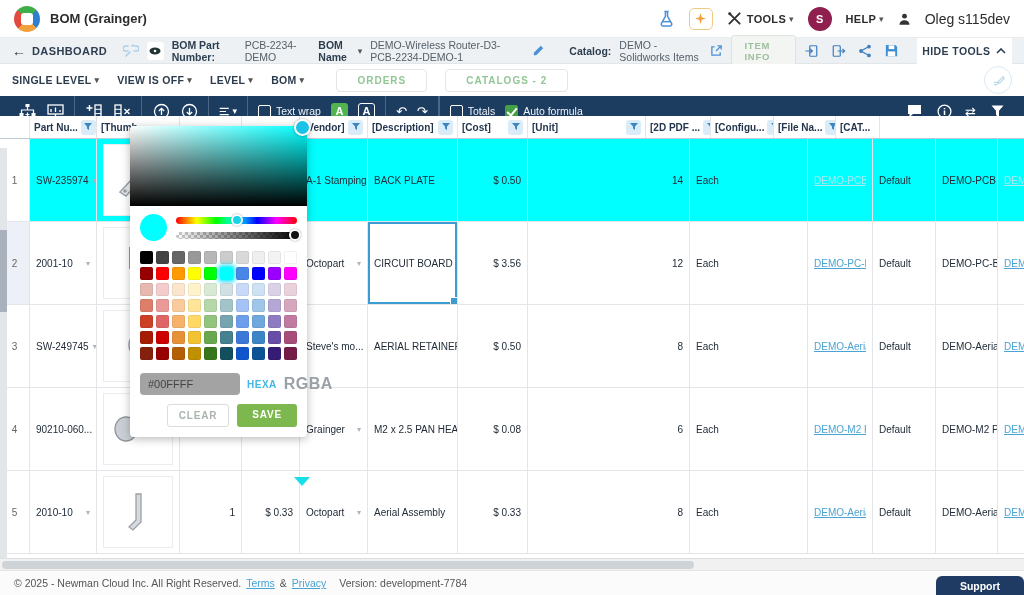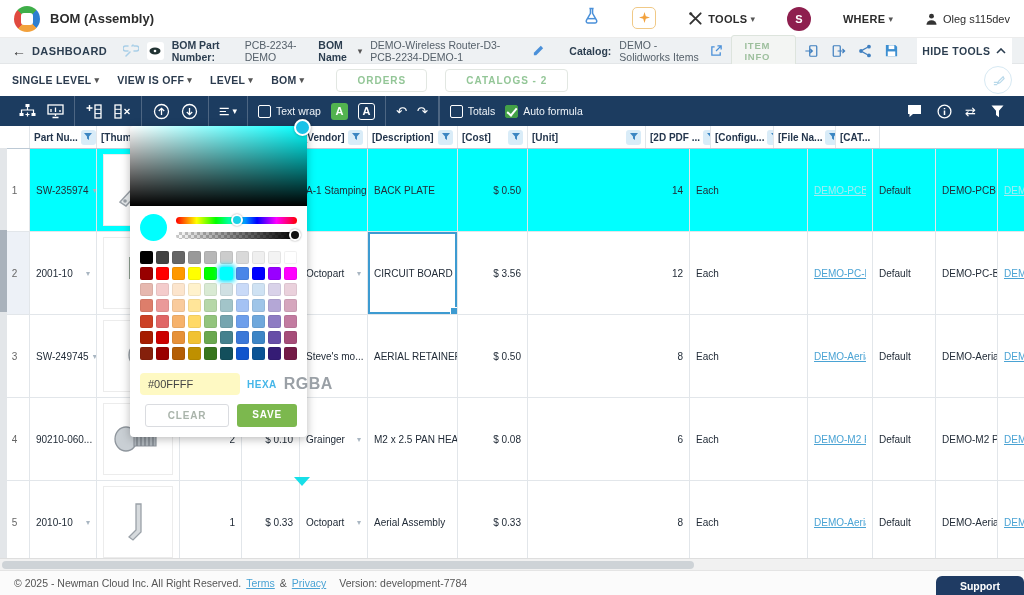--- a/index.html
+++ b/index.html
@@ -9,21 +9,21 @@
   .flex{display:flex;align-items:center}
   svg{display:block}
 
   
   .topbar{left:0;top:0;width:1024px;height:38px;background:#fff;border-bottom:1px solid #ececec;
           display:flex;align-items:center;padding:0 14px;box-sizing:border-box}
   .logo{width:26px;height:26px;border-radius:50%;position:relative;
         background:conic-gradient(from -45deg,#3fae49 0 25%,#2f7fd0 0 50%,#f2a13c 0 75%,#e04a3f 0 100%);margin-right:10px}
   .logo::after{content:"";position:absolute;left:7px;top:7px;width:12px;height:12px;background:#fff;border-radius:3px}
   .apptitle{font-weight:bold;font-size:13px;color:#2c2c2c}
-  .top-right{margin-left:auto;display:flex;gap:32px}
+  .top-right{margin-left:auto;display:flex;align-items:center;gap:14px}
   .tlabel{font-weight:bold;font-size:11px;color:#2c2c2c;letter-spacing:.3px}
   .caret{font-size:9px;color:#555;margin-left:3px}
   .badgebox{width:22px;height:20px;border:1.5px solid #f0c987;border-radius:5px;display:flex;align-items:center;justify-content:center}
   .avatar{width:24px;height:24px;border-radius:50%;background:#8e1f4e;color:#fff;font-weight:bold;
           font-size:11px;display:flex;align-items:center;justify-content:center}
 
   
   .crumbbar{left:0;top:38px;width:1024px;height:26px;background:#eef1f3;border-bottom:1px solid #e3e6e8;
             display:flex;align-items:center;padding:0 12px;box-sizing:border-box;gap:8px}
   .crumb-strong{font-weight:bold;font-size:10.5px;color:#2c3e50}
@@ -59,21 +59,21 @@
                 border-width:0 2px 2px 0;transform:rotate(40deg)}
   .tb-lbl{font-size:10.5px;color:#eef3f8;margin-left:5px}
   .abtn{width:17px;height:17px;border-radius:3px;display:flex;align-items:center;justify-content:center;
         font-weight:bold;font-size:11px}
   .abtn.fill{background:#52b34f;color:#fff}
   .abtn.line{border:1.5px solid #fff;color:#fff;box-sizing:border-box}
   .glyph{font-family:"DejaVu Sans","Liberation Sans",sans-serif;font-size:13px;color:#fff}
   .tb-right{margin-left:auto;display:flex;align-items:center}
 
   
-  .grid{left:0;top:126px;width:1024px;height:432px;background:#fff}
+  .grid{left:0;top:116px;width:1024px;height:432px;background:#fff}
   .hrow{display:flex;height:22px;background:#fff;border-bottom:1px solid #bcc9d5}
   .hcell{display:flex;align-items:center;justify-content:space-between;padding:0 4px;font-weight:bold;
          font-size:10px;color:#24364d;border-right:1px solid #e2e6ea;box-sizing:border-box;overflow:hidden;white-space:nowrap}
   .fbtn{flex:0 0 15px;height:15px;background:#d9ecf8;border-radius:3px;display:flex;align-items:center;
         justify-content:center;margin-left:3px;cursor:pointer}
   .brow{display:flex;height:82px;border-bottom:1px solid #e2e6ea;background:#fff}
   .cell{padding:0 6px;display:flex;align-items:center;border-right:1px solid #e2e6ea;overflow:hidden;
         white-space:nowrap;font-size:10px;color:#222c38;box-sizing:border-box;position:relative}
   .hl .cell{background:#00FFFF}
   .hl .c-idx{background:#fff}
@@ -110,48 +110,48 @@
          border-radius:50%;background:#1ad2e8;border:2px solid #fff;box-shadow:0 0 2px rgba(0,0,0,.4);box-sizing:border-box}
   .alpha{height:7px;border-radius:4px;position:relative;
          background-image:linear-gradient(to right,rgba(0,0,0,0),#000),repeating-conic-gradient(#c9c9c9 0 25%,#fff 0 50%);
          background-size:100% 100%,6px 6px}
   .alpha-h{position:absolute;right:-4px;top:50%;transform:translateY(-50%);width:12px;height:12px;
            border-radius:50%;background:#111;border:2px solid #fff;box-shadow:0 0 2px rgba(0,0,0,.4);box-sizing:border-box}
   .swatches{display:grid;grid-template-columns:repeat(10,1fr);gap:3px;padding:6px 10px 8px}
   .sw{height:13px;border-radius:2px;box-shadow:inset 0 0 0 1px rgba(0,0,0,.06);cursor:pointer}
   .sw.sel{box-shadow:0 0 5px 2px rgba(0,225,255,.95)}
   .hexrow{display:flex;align-items:center;gap:7px;padding:5px 10px}
-  .hexinput{width:100px;height:22px;background:#fef9c3;border:none;border-radius:4px;padding:0 8px;
+  .hexinput{width:100px;height:22px;background:#a3a3a3;border:none;border-radius:4px;padding:0 8px;
             font-family:"Liberation Sans",sans-serif;font-size:11px;color:#444;box-sizing:border-box}
   .hexa{color:#45b6e8;font-weight:bold;font-size:10px;letter-spacing:.5px}
   .rgba{color:#9aa0a6;font-weight:bold;font-size:16px;letter-spacing:.5px}
   .btnrow{display:flex;justify-content:flex-end;gap:8px;padding:4px 10px 10px}
   .clearbtn{border:1px solid #dadce0;background:#fff;color:#aab4ab;font-weight:bold;font-size:10px;
-            letter-spacing:.8px;padding:5px 22px;border-radius:3px;cursor:pointer}
+            letter-spacing:.8px;padding:5px 11px;border-radius:3px;cursor:pointer}
   .savebtn{border:none;background:#7cb84e;color:#fff;font-weight:bold;font-size:10px;letter-spacing:.8px;
            padding:5px 15px;border-radius:3px;cursor:pointer}
   .tri{left:294px;top:477px;width:0;height:0;border-left:8px solid transparent;
        border-right:8px solid transparent;border-top:9px solid #17dfe8;z-index:39}
 
   
   .hscroll{left:0;top:558px;width:1024px;height:12px;background:#f1f1f1;border-top:1px solid #dedede}
   .hthumb{position:absolute;left:2px;top:2px;width:692px;height:8px;background:#ced3d7;border-radius:4px}
   .footer{left:0;top:570px;width:1024px;height:25px;background:#fbfbfb;border-top:1px solid #e4e4e4;
           display:flex;align-items:center;padding:0 14px;box-sizing:border-box;gap:5px;font-size:10.5px;color:#555}
   .flink{color:#4aa3d4;text-decoration:underline}
   .support{position:absolute;right:0px;bottom:0px;width:88px;height:19px;background:#1f3b63;color:#fff;
            font-weight:bold;font-size:10.5px;display:flex;align-items:center;justify-content:center;
            border-radius:6px 6px 0 0}
 </style>
 </head>
 <body>
 
 <div class="abs topbar">
   <div class="logo"></div>
-  <div class="apptitle">BOM (Assembly)</div>
+  <div class="apptitle">BOM (Grainger)</div>
   <div class="top-right">
     <span>
       <svg width="17" height="18" viewBox="0 0 16 16">
           <path d="M6 1h4M7 1.5v4L3.2 12a1.8 1.8 0 001.6 2.6h6.4a1.8 1.8 0 001.6-2.6L9 5.5v-4" fill="none" stroke="#4a90d9" stroke-width="1.4"></path>
           <path d="M4.6 10.5h6.8" stroke="#4a90d9" stroke-width="1.4"></path>
         </svg>
     </span>
     <span class="badgebox">
       <svg width="11" height="11" viewBox="0 0 12 12">
           <path d="M6 0l1.4 4.6L12 6 7.4 7.4 6 12 4.6 7.4 0 6l4.6-1.4z" fill="#f2a13c"></path>
@@ -160,29 +160,29 @@
     <span class="flex">
       <svg width="15" height="15" viewBox="0 0 16 16">
           <path d="M2.5 2.5l11 11M13.5 2.5l-11 11" stroke="#333" stroke-width="2" stroke-linecap="round"></path>
           <circle cx="3" cy="3" r="1.6" fill="#333"></circle>
         </svg>
       <span class="tlabel" style="margin-left:5px">TOOLS</span>
       <span class="caret">▾</span>
     </span>
     <span class="avatar">S</span>
     <span class="flex">
-      <span class="tlabel">WHERE</span>
+      <span class="tlabel">HELP</span>
       <span class="caret">▾</span>
     </span>
     <span class="flex">
       <svg width="13" height="14" viewBox="0 0 16 16">
           <circle cx="8" cy="4.5" r="3" fill="#333"></circle>
           <path d="M1.8 15a6.2 5.4 0 0112.4 0z" fill="#333"></path>
         </svg>
-      <span style="margin-left:5px;font-size:11px;color:#2c2c2c">Oleg s115dev</span>
+      <span style="margin-left:14px;font-size:14px;color:#2c2c2c">Oleg s115dev</span>
     </span>
   </div>
 </div>
 
 <div class="abs crumbbar">
   <span class="flex">
     <span style="font-size:14px;margin-right:6px">←</span>
     <span class="dash">DASHBOARD</span>
   </span>
   <span>

